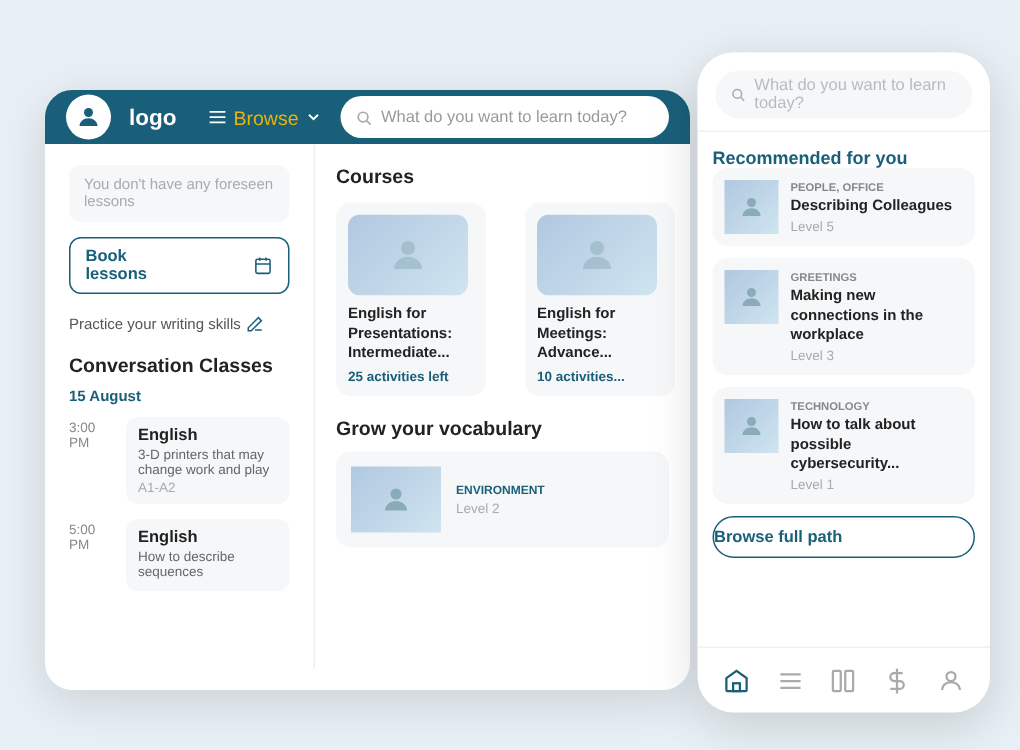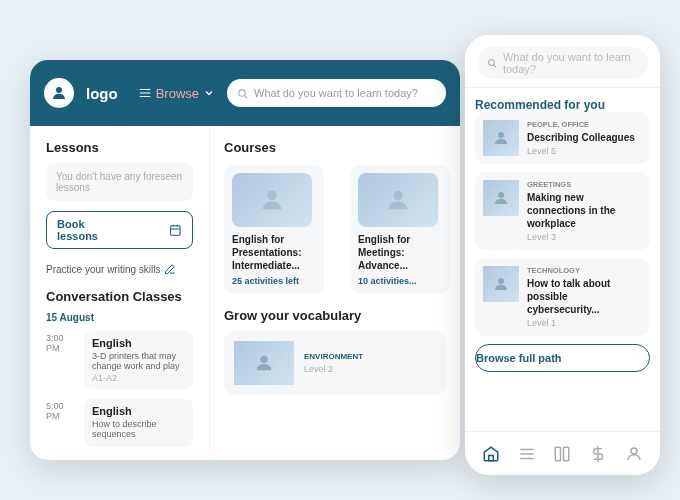--- a/index.html
+++ b/index.html
@@ -21,42 +21,42 @@
       height: 400px;
       background: #fff;
       border-radius: 18px;
       box-shadow: 0 8px 32px rgba(0,0,0,0.13);
       overflow: hidden;
     }
 
     
     .app-header {
       background: #1a5f7a;
-      height: 66px;
+      height: 36px;
       display: flex;
       align-items: center;
       padding: 0 14px;
       gap: 12px;
     }
     .logo-circle {
       width: 30px; height: 30px;
       background: #fff;
       border-radius: 50%;
       display: flex; align-items: center; justify-content: center;
       flex-shrink: 0;
     }
     .logo-circle svg { width: 18px; height: 18px; }
     .logo-text {
       color: #fff;
       font-size: 15px;
       font-weight: 600;
     }
     .browse-btn {
       display: flex; align-items: center; gap: 4px;
-      color: #fca5a5;
+      color: #eab308;
       font-size: 13px;
       margin-left: 8px;
     }
     .search-bar {
       flex: 1;
       background: #fff;
       border-radius: 20px;
       height: 28px;
       display: flex;
       align-items: center;
@@ -390,21 +390,20 @@
           <circle cx="11" cy="11" r="7"></circle>
           <line x1="16.5" y1="16.5" x2="22" y2="22"></line>
         </svg>
       <span>What do you want to learn today?</span>
     </div>
   </div>
 
   <div class="content-area">
 
     <div class="left-panel">
-      <div class="section-title">Lessons</div>
       <div class="no-lessons-box">You don't have any foreseen lessons</div>
       <div class="book-btn">
         <span>Book lessons</span>
         <svg width="14" height="14" viewBox="0 0 24 24" fill="none" stroke="#1a5f7a" stroke-width="2">
             <rect x="3" y="4" width="18" height="18" rx="2"></rect>
             <line x1="16" y1="2" x2="16" y2="6"></line>
             <line x1="8" y1="2" x2="8" y2="6"></line>
             <line x1="3" y1="10" x2="21" y2="10"></line>
           </svg>
       </div>

